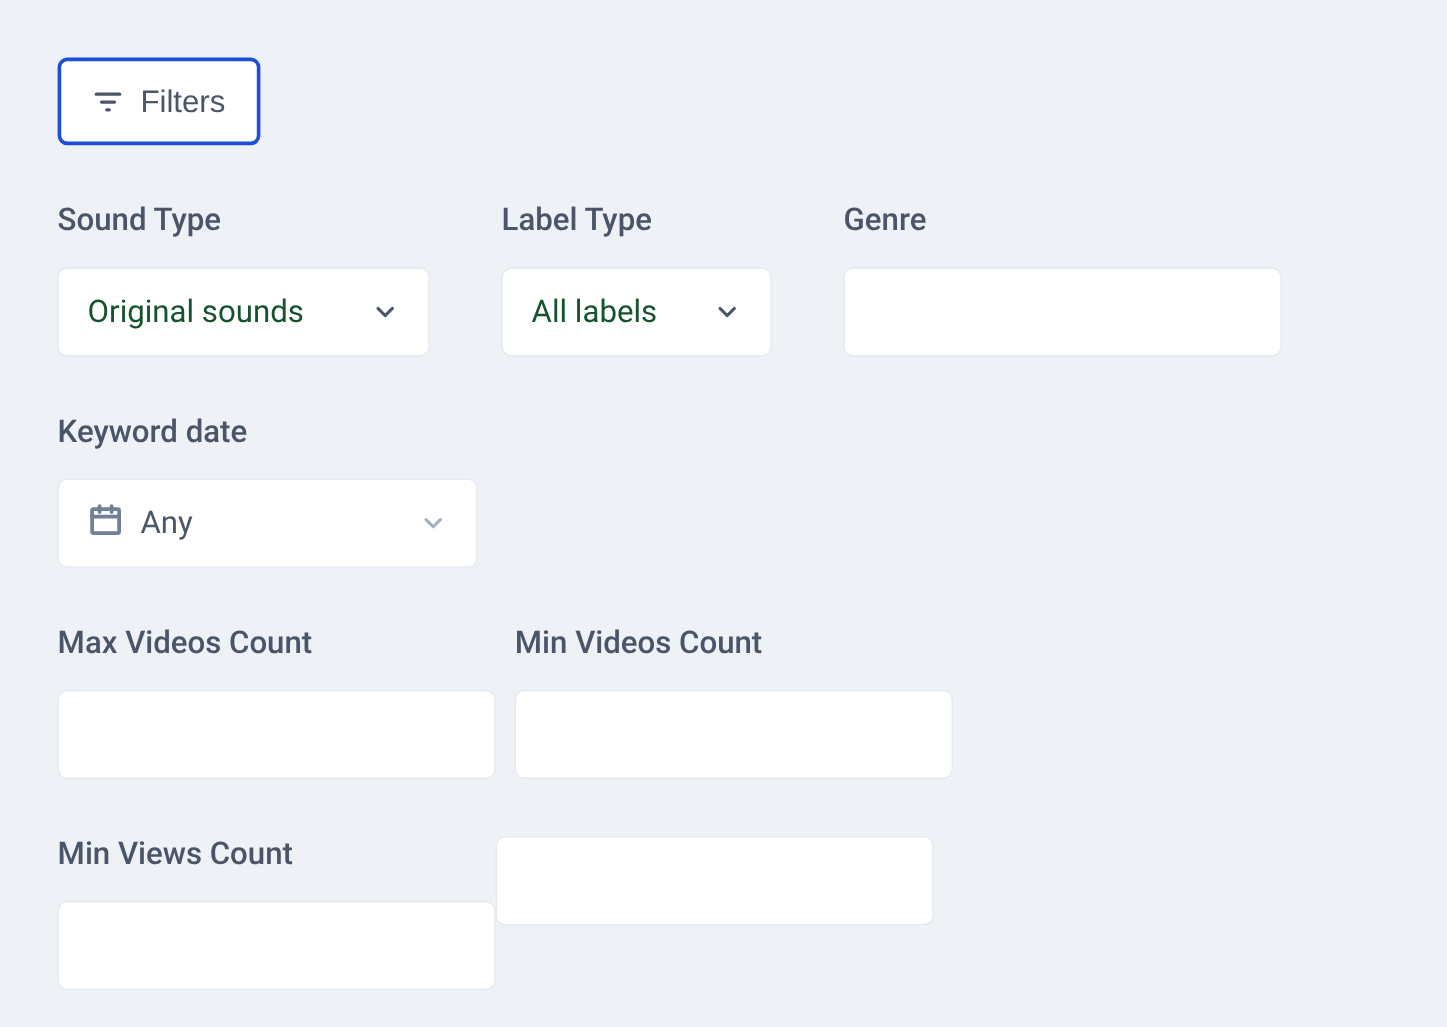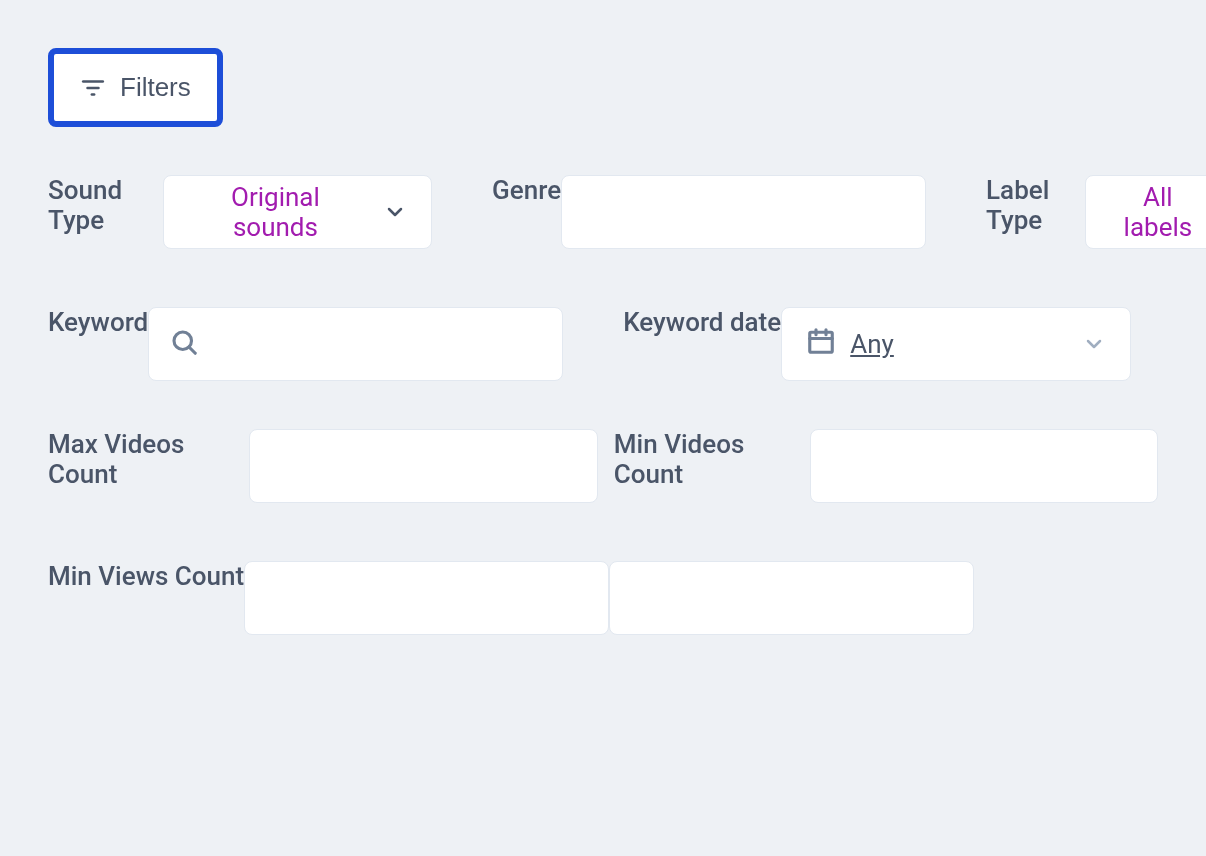--- a/index.html
+++ b/index.html
@@ -13,21 +13,21 @@
       width: 1206px;
       height: 856px;
       padding: 48px;
       color: #4a5568;
     }
     .filters-button {
       display: inline-flex;
       align-items: center;
       gap: 14px;
       background: #ffffff;
-      border: 6px solid #1d4ed8;
+      border: 3px solid #1d4ed8;
       border-radius: 8px;
       padding: 18px 26px;
       font-size: 26px;
       font-weight: 500;
       color: #4a5568;
       cursor: pointer;
       margin-bottom: 48px;
     }
     .filter-icon {
       display: inline-flex;
@@ -53,35 +53,34 @@
       display: flex;
       gap: 16px;
       margin-bottom: 48px;
     }
     .row4 {
       display: flex;
       margin-bottom: 0;
     }
     .field-group {
       display: flex;
-      flex-direction: row;
+      flex-direction: column;
     }
     .select-control {
       position: relative;
       background: #ffffff;
       border: 1px solid #e2e8f0;
       border-radius: 8px;
       height: 74px;
       display: flex;
       align-items: center;
       padding: 0 24px;
       cursor: pointer;
       font-size: 26px;
-      color: #a21caf;
-      text-align: center;
+      color: #14532d;
     }
     .select-control .value-text {
       flex: 1;
     }
     .chevron-icon {
       display: inline-flex;
       margin-left: 20px;
       color:#4a5568;
     }
     .input-control {
@@ -118,21 +117,20 @@
       height: 74px;
       display: flex;
       align-items: center;
       padding: 0 24px;
       cursor: pointer;
       font-size: 26px;
       color: #4a5568;
     }
     .date-select .value-text {
       flex: 1;
-      text-decoration: underline;
     }
     
     .w-sound-type { width: 310px; }
     .w-label-type { width: 225px; }
     .w-genre { width: 365px; }
     .w-keyword { width: 415px; }
     .w-release-date { width: 350px; }
     .w-count { width: 365px; }
   </style>
 </head>
@@ -160,53 +158,41 @@
       <span class="value-text">Original sounds</span>
       <span class="chevron-icon">
         <svg width="24" height="24" viewBox="0 0 24 24" fill="none" stroke="currentColor" stroke-width="2.5" stroke-linecap="round" stroke-linejoin="round">
             <polyline points="6 9 12 15 18 9"></polyline>
           </svg>
       </span>
     </div>
   </div>
 
   <div class="field-group">
-    <label class="field-label">Genre</label>
-    <div class="input-control w-genre">
-      <input type="text" value="" style="">
-    </div>
-  </div>
-
-  <div class="field-group">
     <label class="field-label">Label Type</label>
     <div class="select-control w-label-type">
       <span class="value-text">All labels</span>
       <span class="chevron-icon">
         <svg width="24" height="24" viewBox="0 0 24 24" fill="none" stroke="currentColor" stroke-width="2.5" stroke-linecap="round" stroke-linejoin="round">
             <polyline points="6 9 12 15 18 9"></polyline>
           </svg>
       </span>
     </div>
   </div>
+
+  <div class="field-group">
+    <label class="field-label">Genre</label>
+    <div class="input-control w-genre">
+      <input type="text" value="" style="">
+    </div>
+  </div>
 </div>
 
 
 <div class="row2">
-  <div class="field-group">
-    <label class="field-label">Keyword</label>
-    <div class="input-control w-keyword">
-      <span class="search-icon">
-        <svg width="30" height="30" viewBox="0 0 24 24" fill="none" stroke="currentColor" stroke-width="2.5" stroke-linecap="round" stroke-linejoin="round">
-            <circle cx="11" cy="11" r="7"></circle>
-            <line x1="21" y1="21" x2="16" y2="16"></line>
-          </svg>
-      </span>
-      <input type="text" value="" style="">
-    </div>
-  </div>
 
   <div class="field-group">
     <label class="field-label">Keyword date</label>
     <div class="date-select w-release-date">
       <span class="calendar-icon">
         <svg width="30" height="30" viewBox="0 0 24 24" fill="none" stroke="currentColor" stroke-width="2.5" stroke-linecap="round" stroke-linejoin="round">
           <rect x="3" y="5" width="18" height="16" rx="1"></rect>
           <line x1="3" y1="10" x2="21" y2="10"></line>
           <line x1="8" y1="3" x2="8" y2="7"></line>
           <line x1="16" y1="3" x2="16" y2="7"></line>

